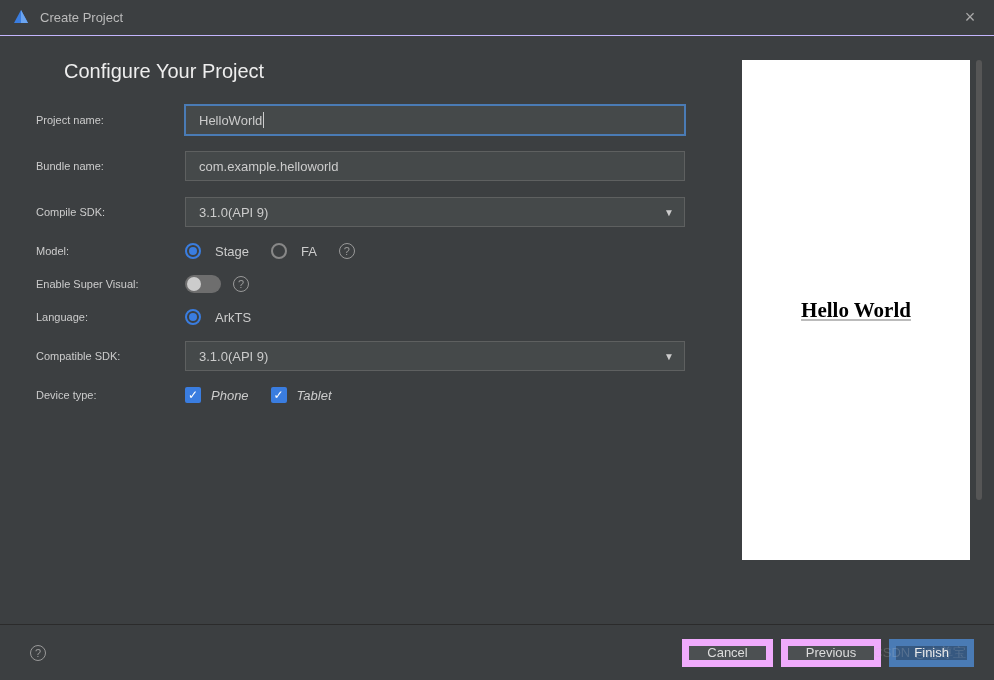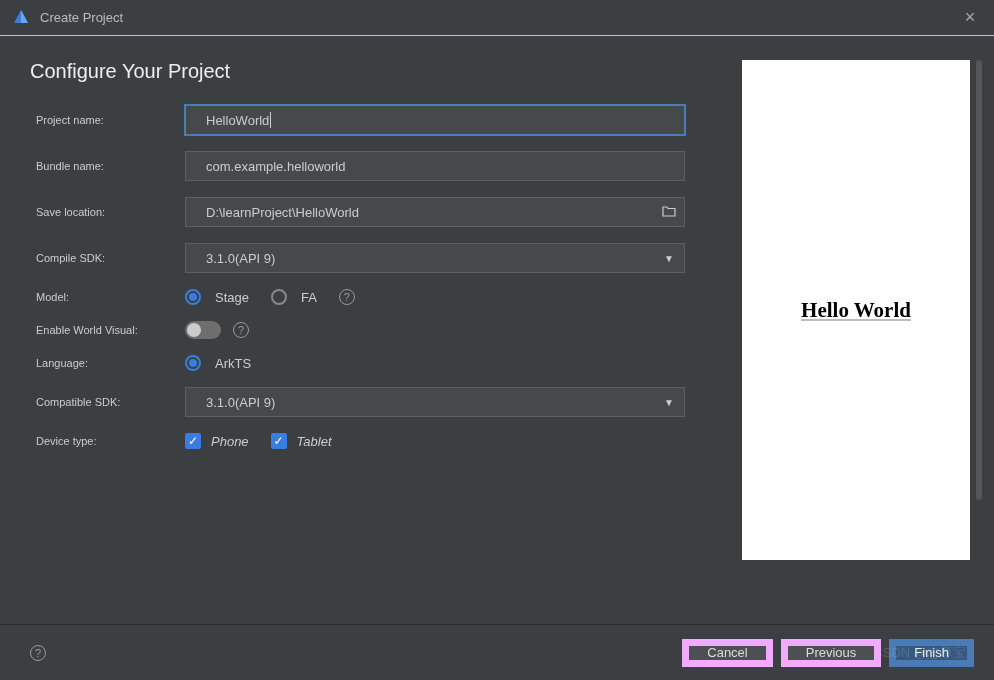--- a/index.html
+++ b/index.html
@@ -36,40 +36,41 @@
       display: flex;
       padding: 24px 24px 0 30px;
       height: 558px;
     }
     .form-area { flex: 1; padding-right: 20px; }
     .heading {
       color: #eee;
       font-size: 20px;
       font-weight: 400;
       margin-bottom: 22px;
+      margin-left: 34px;
     }
     .row {
       display: flex;
       align-items: center;
       margin-bottom: 16px;
     }
     .row .label {
       width: 155px;
       color: #ccc;
       font-size: 11px;
       padding-left: 6px;
     }
     .row .control { flex: 1; max-width: 500px; }
     .text-input, .select-input, .path-input {
       width: 100%;
       height: 30px;
       background: #45494a;
       border: 1px solid #5e6060;
       color: #ccc;
-      padding: 0 20px;
+      padding: 0 13px;
       font-size: 13px;
       display: flex;
       align-items: center;
       position: relative;
     }
     .text-input.focused {
       border: 1px solid #4a7bb5;
       box-shadow: 0 0 0 1px #4a7bb5;
     }
     .text-input .cursor {
@@ -239,33 +240,20 @@
 
     <div class="row">
       <div class="label">Bundle name:</div>
       <div class="control">
         <div class="text-input">
           <span>com.example.helloworld</span>
         </div>
       </div>
     </div>
 
-    <div class="row">
-      <div class="label">Save location:</div>
-      <div class="control">
-        <div class="path-input">
-          <span>D:\learnProject\HelloWorld</span>
-          <span class="folder-icon">
-            <svg width="14" height="12" viewBox="0 0 14 12">
-                <path d="M1 2 h4 l1 1.5 h7 v7.5 h-12 z" fill="none" stroke="#ccc" stroke-width="1.2"></path>
-              </svg>
-          </span>
-        </div>
-      </div>
-    </div>
 
     <div class="row">
       <div class="label">Compile SDK:</div>
       <div class="control">
         <div class="select-input">
           <span>3.1.0(API 9)</span>
           <span class="caret">▼</span>
         </div>
       </div>
     </div>
@@ -275,21 +263,21 @@
       <div class="control radio-group">
         <span class="radio selected"></span>
         <span class="radio-label">Stage</span>
         <span class="radio"></span>
         <span class="radio-label">FA</span>
         <span class="help-icon">?</span>
       </div>
     </div>
 
     <div class="row">
-      <div class="label">Enable World Visual:</div>
+      <div class="label">Enable Super Visual:</div>
       <div class="control toggle-group">
         <span class="toggle"></span>
         <span class="help-icon">?</span>
       </div>
     </div>
 
     <div class="row">
       <div class="label">Language:</div>
       <div class="control radio-group">
         <span class="radio selected"></span>

